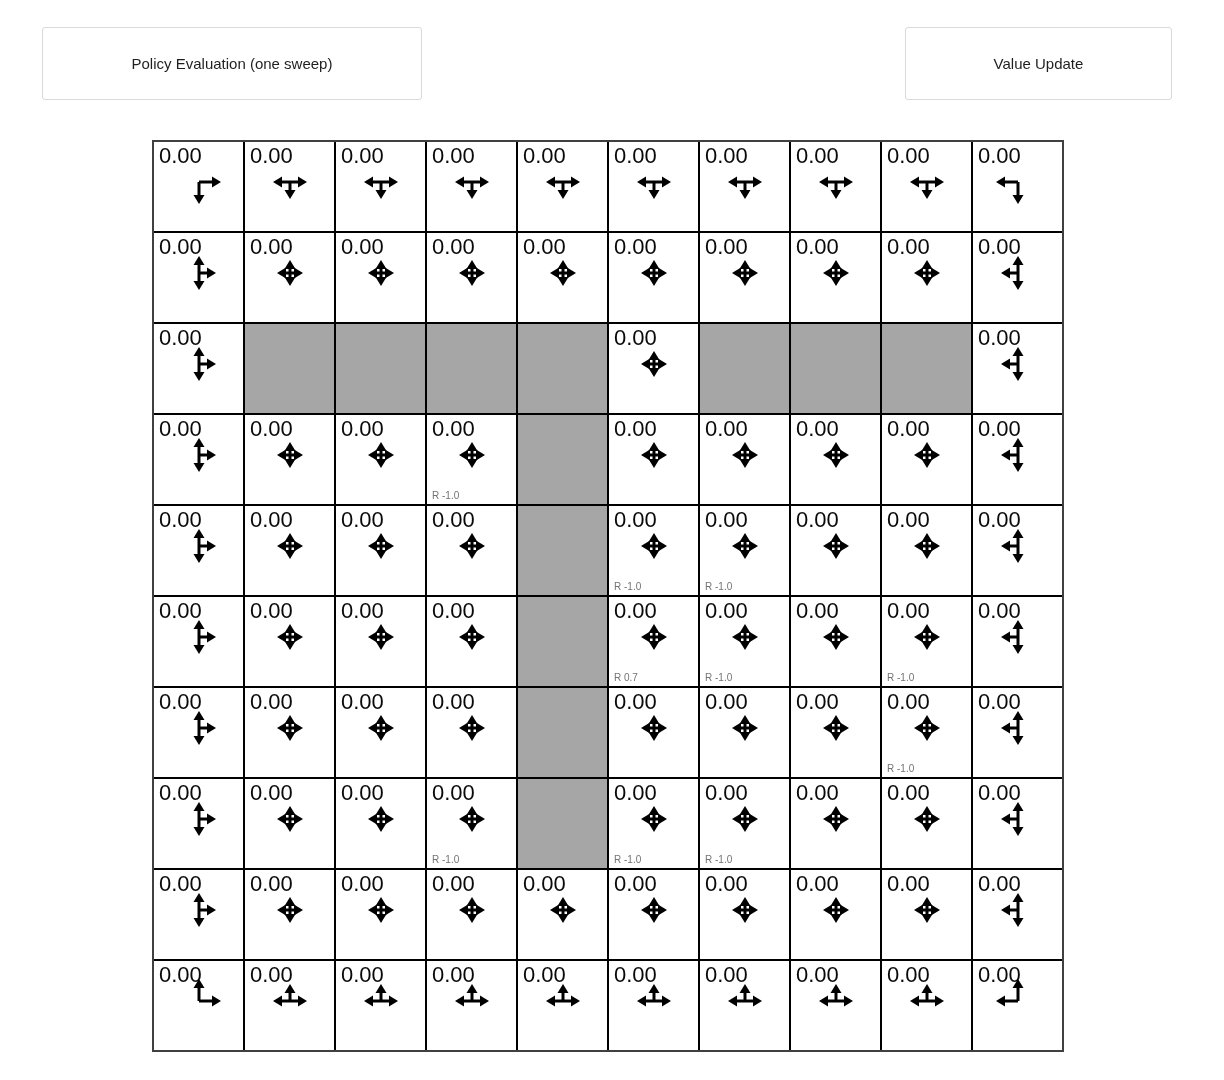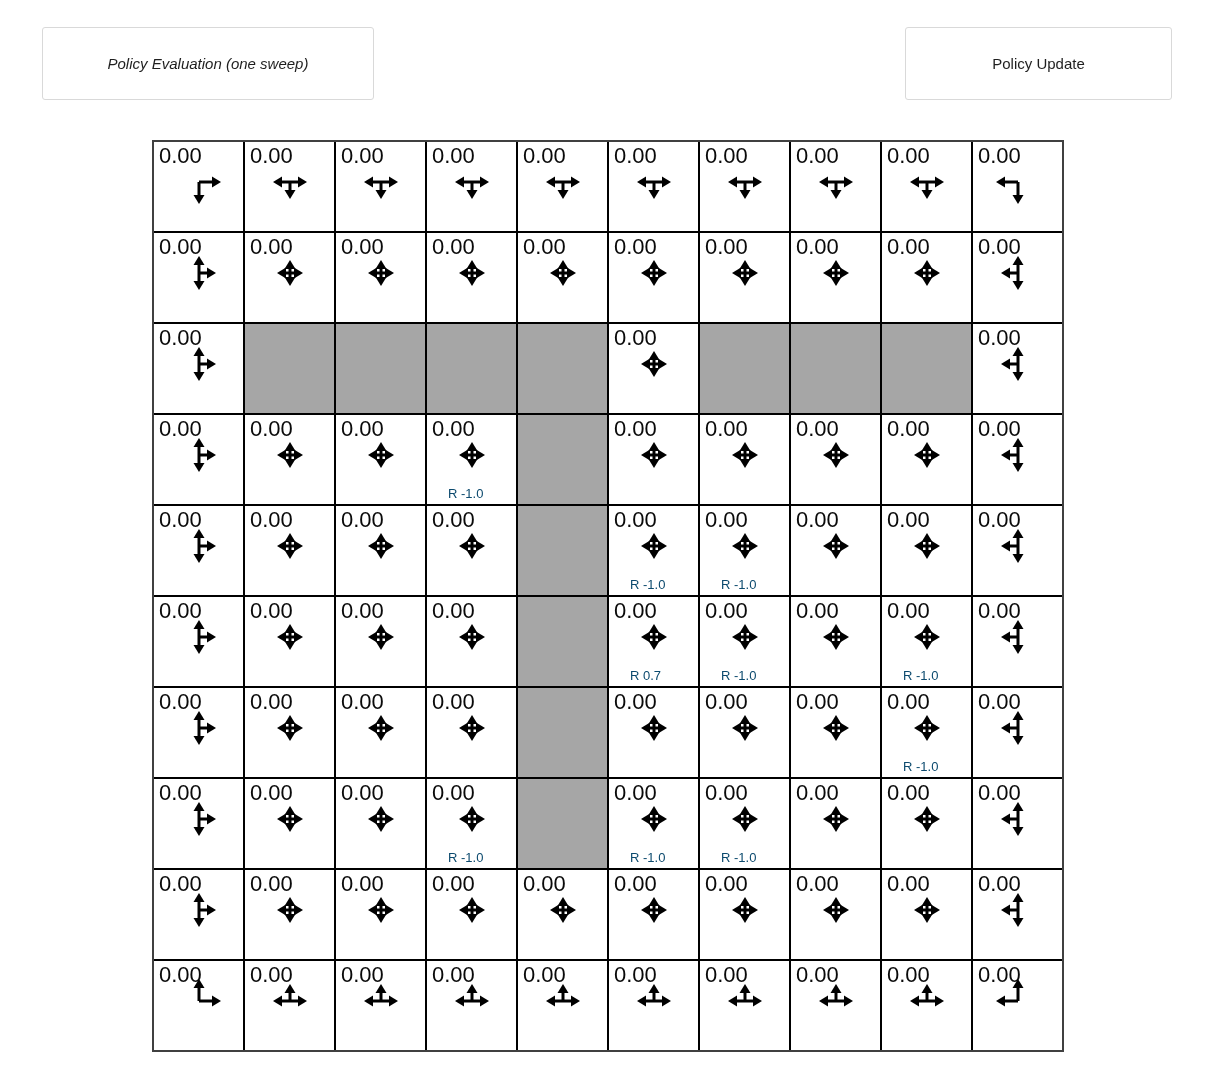--- a/index.html
+++ b/index.html
@@ -11,54 +11,54 @@
   .toolbar {
     position:absolute; left:42px; top:27px; width:1130px; height:73px;
     display:flex; justify-content:space-between;
   }
   .btn {
     box-sizing:border-box;
     border:1px solid #d9d9d9; border-radius:3px; background:#ffffff;
     display:flex; align-items:center; justify-content:center;
     font-size:15px; color:#1f1f1f; cursor:pointer; white-space:nowrap;
   }
-  .btn-0 { width:332px;font-style:italic; }
+  .btn-0 { width:380px; }
   .btn-1 { width:267px; }
   .btn-2 { width:253px; }
   .btn-3 { width:257px; }
   .grid {
     position:absolute; left:152px; top:140px;
     display:grid;
     grid-template-columns:repeat(10, 89px);
     grid-auto-rows:89px;
     gap:2px;
     background:#000000;
     border:2px solid #404040;
     width:max-content;
   }
   .cell { position:relative; background:#ffffff; }
   .cell.wall { background:var(--wall-color, #a6a6a6); }
   .val {
     position:absolute; left:5px; top:1px;
     font-size:22px; color:#0a0a0a; line-height:26px;
   }
   .rew {
-    position:absolute; left:21px; bottom:3px;
-    font-size:13px; color:#0c4a6e;
+    position:absolute; left:5px; bottom:3px;
+    font-size:10px; color:#737373;
   }
   .arrows { position:absolute; left:0; top:0; width:89px; height:89px; }
 </style>
 </head>
 <body>
 
 <div class="stage">
 
   <div class="toolbar">
     <button class="btn btn-0">Policy Evaluation (one sweep)</button>
-    <button class="btn btn-1">Policy Update</button>
+    <button class="btn btn-1">Value Update</button>
   </div>
 
   <div class="grid">
       <div class="cell">
         <span class="val">0.00</span>
         <svg class="arrows" viewBox="0 0 89 89">
           <line x1="45" y1="40" x2="45" y2="53" stroke="#000000" stroke-width="3"></line>
           <polygon fill="#000000" points="45,62 39.5,53 50.5,53"></polygon>
           <line x1="45" y1="40" x2="58" y2="40" stroke="#000000" stroke-width="3"></line>
           <polygon fill="#000000" points="67,40 58,45.5 58,34.5"></polygon>

